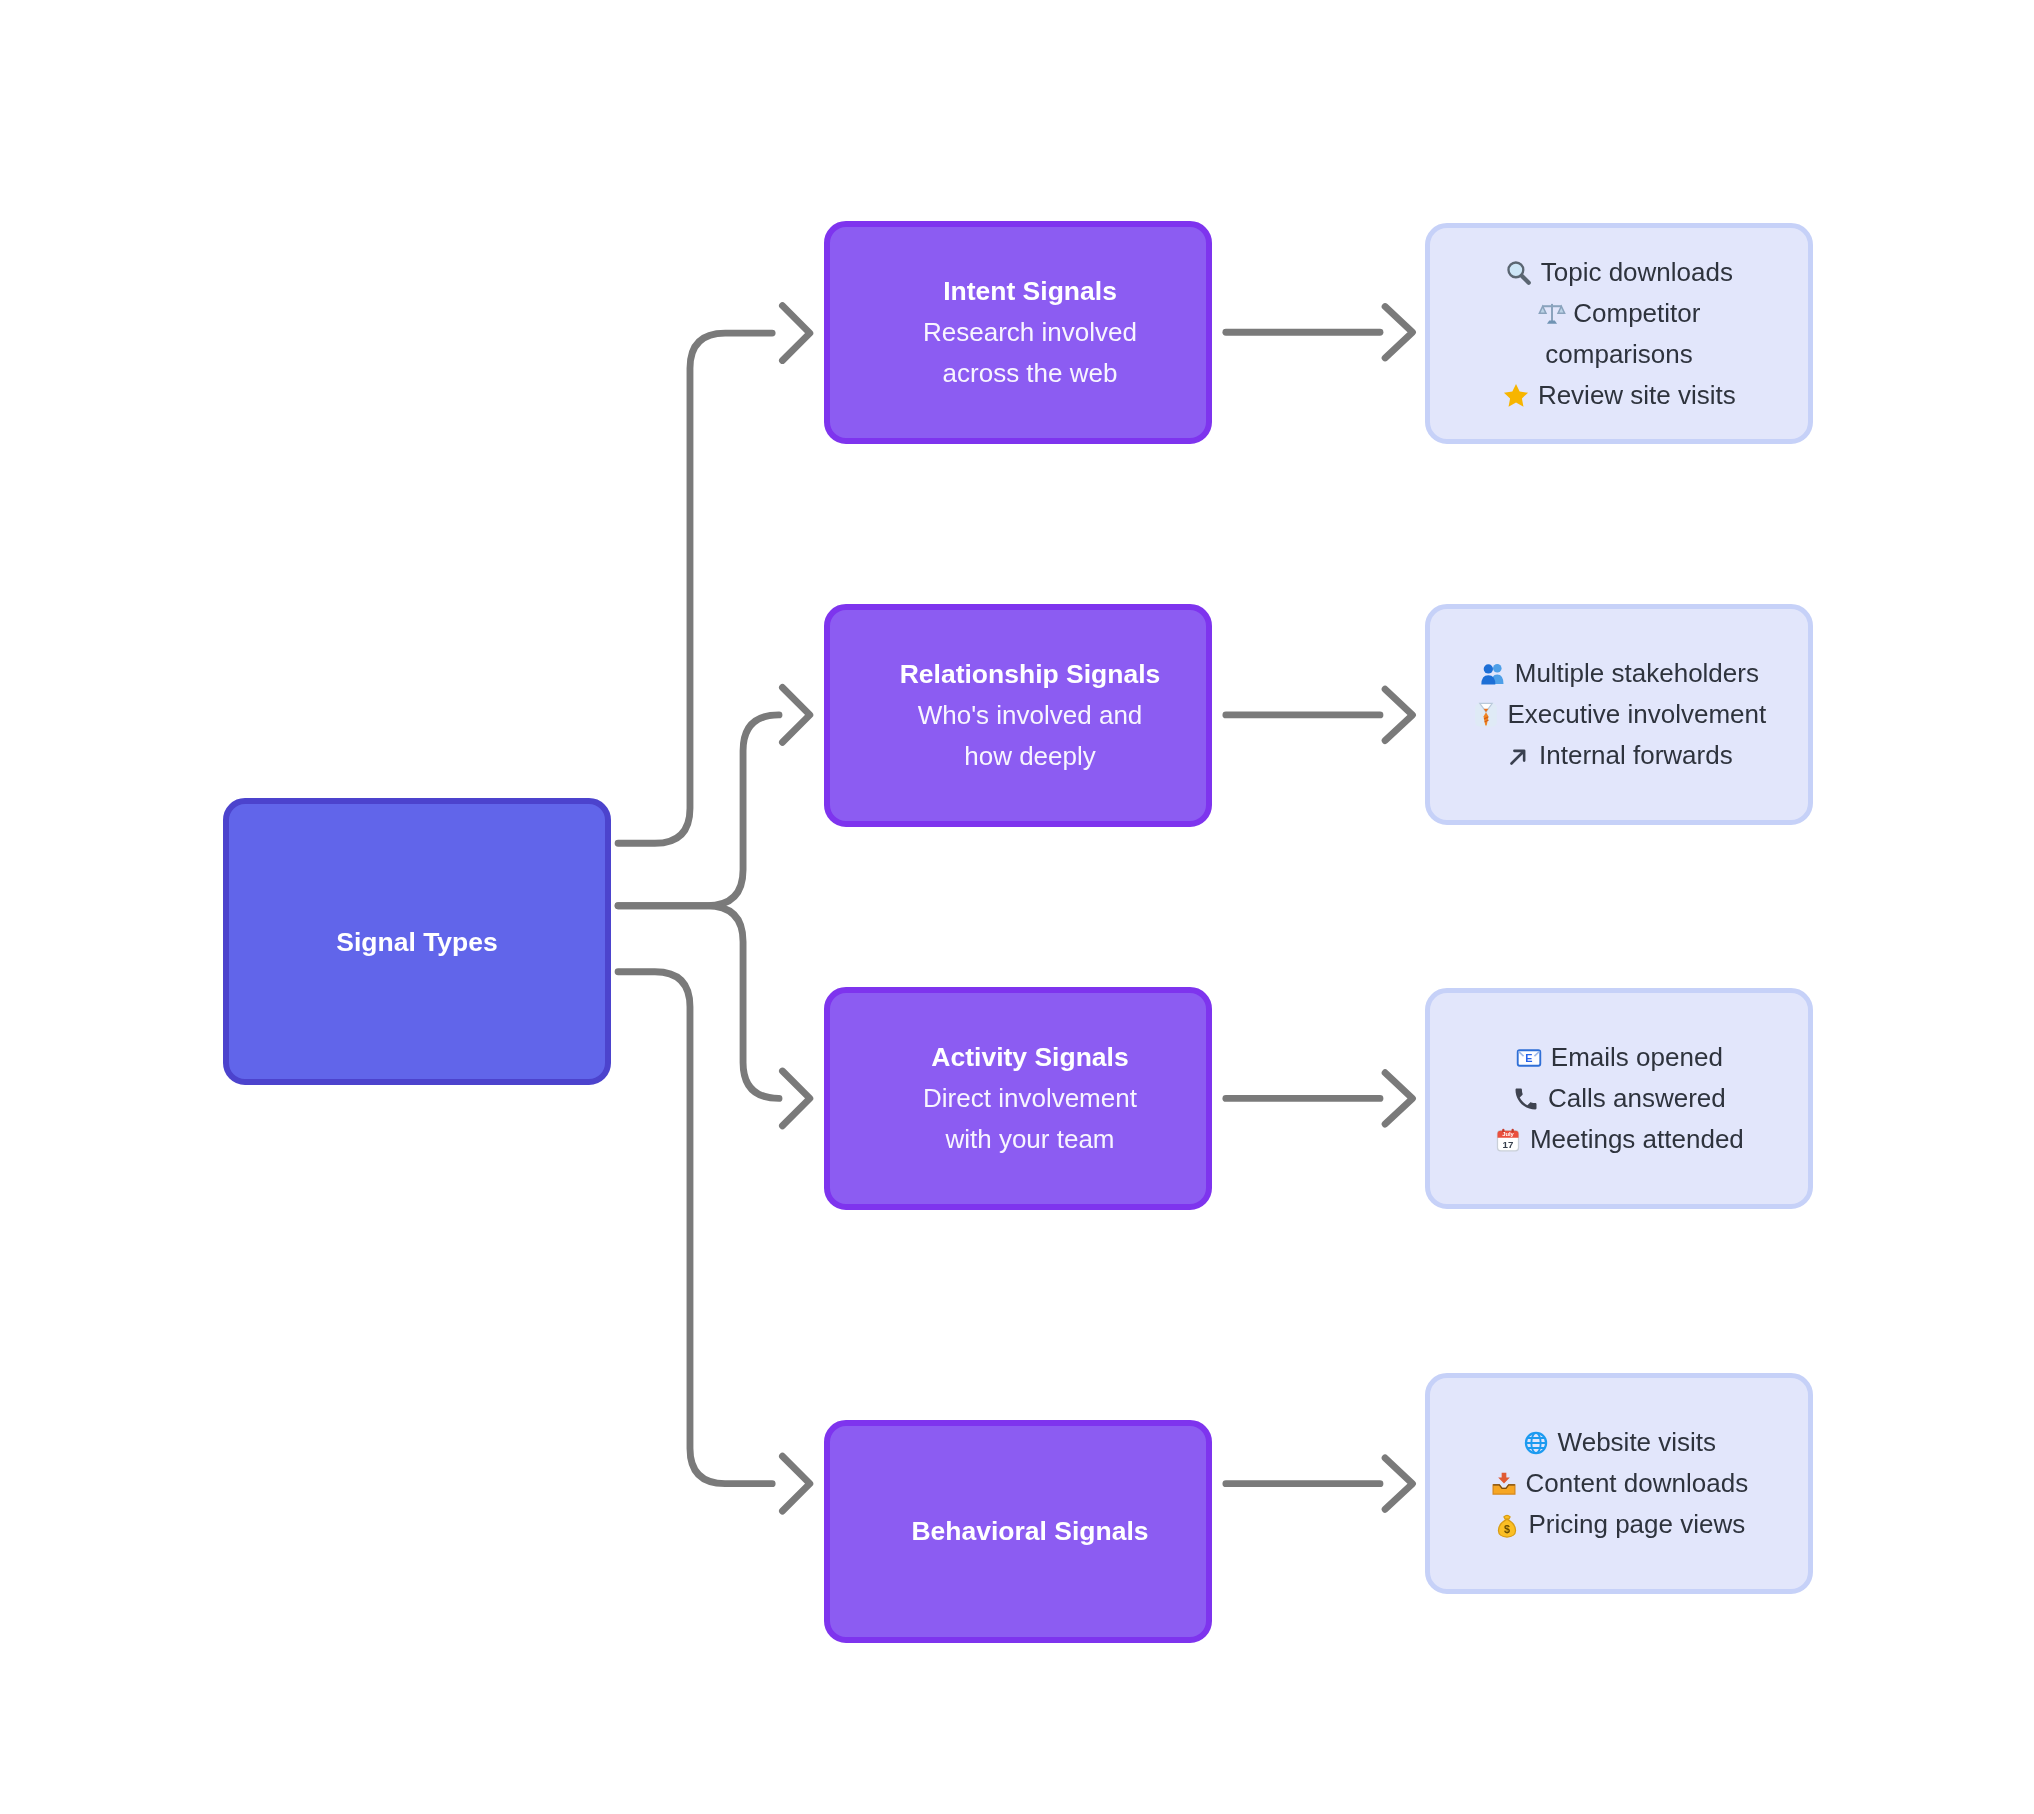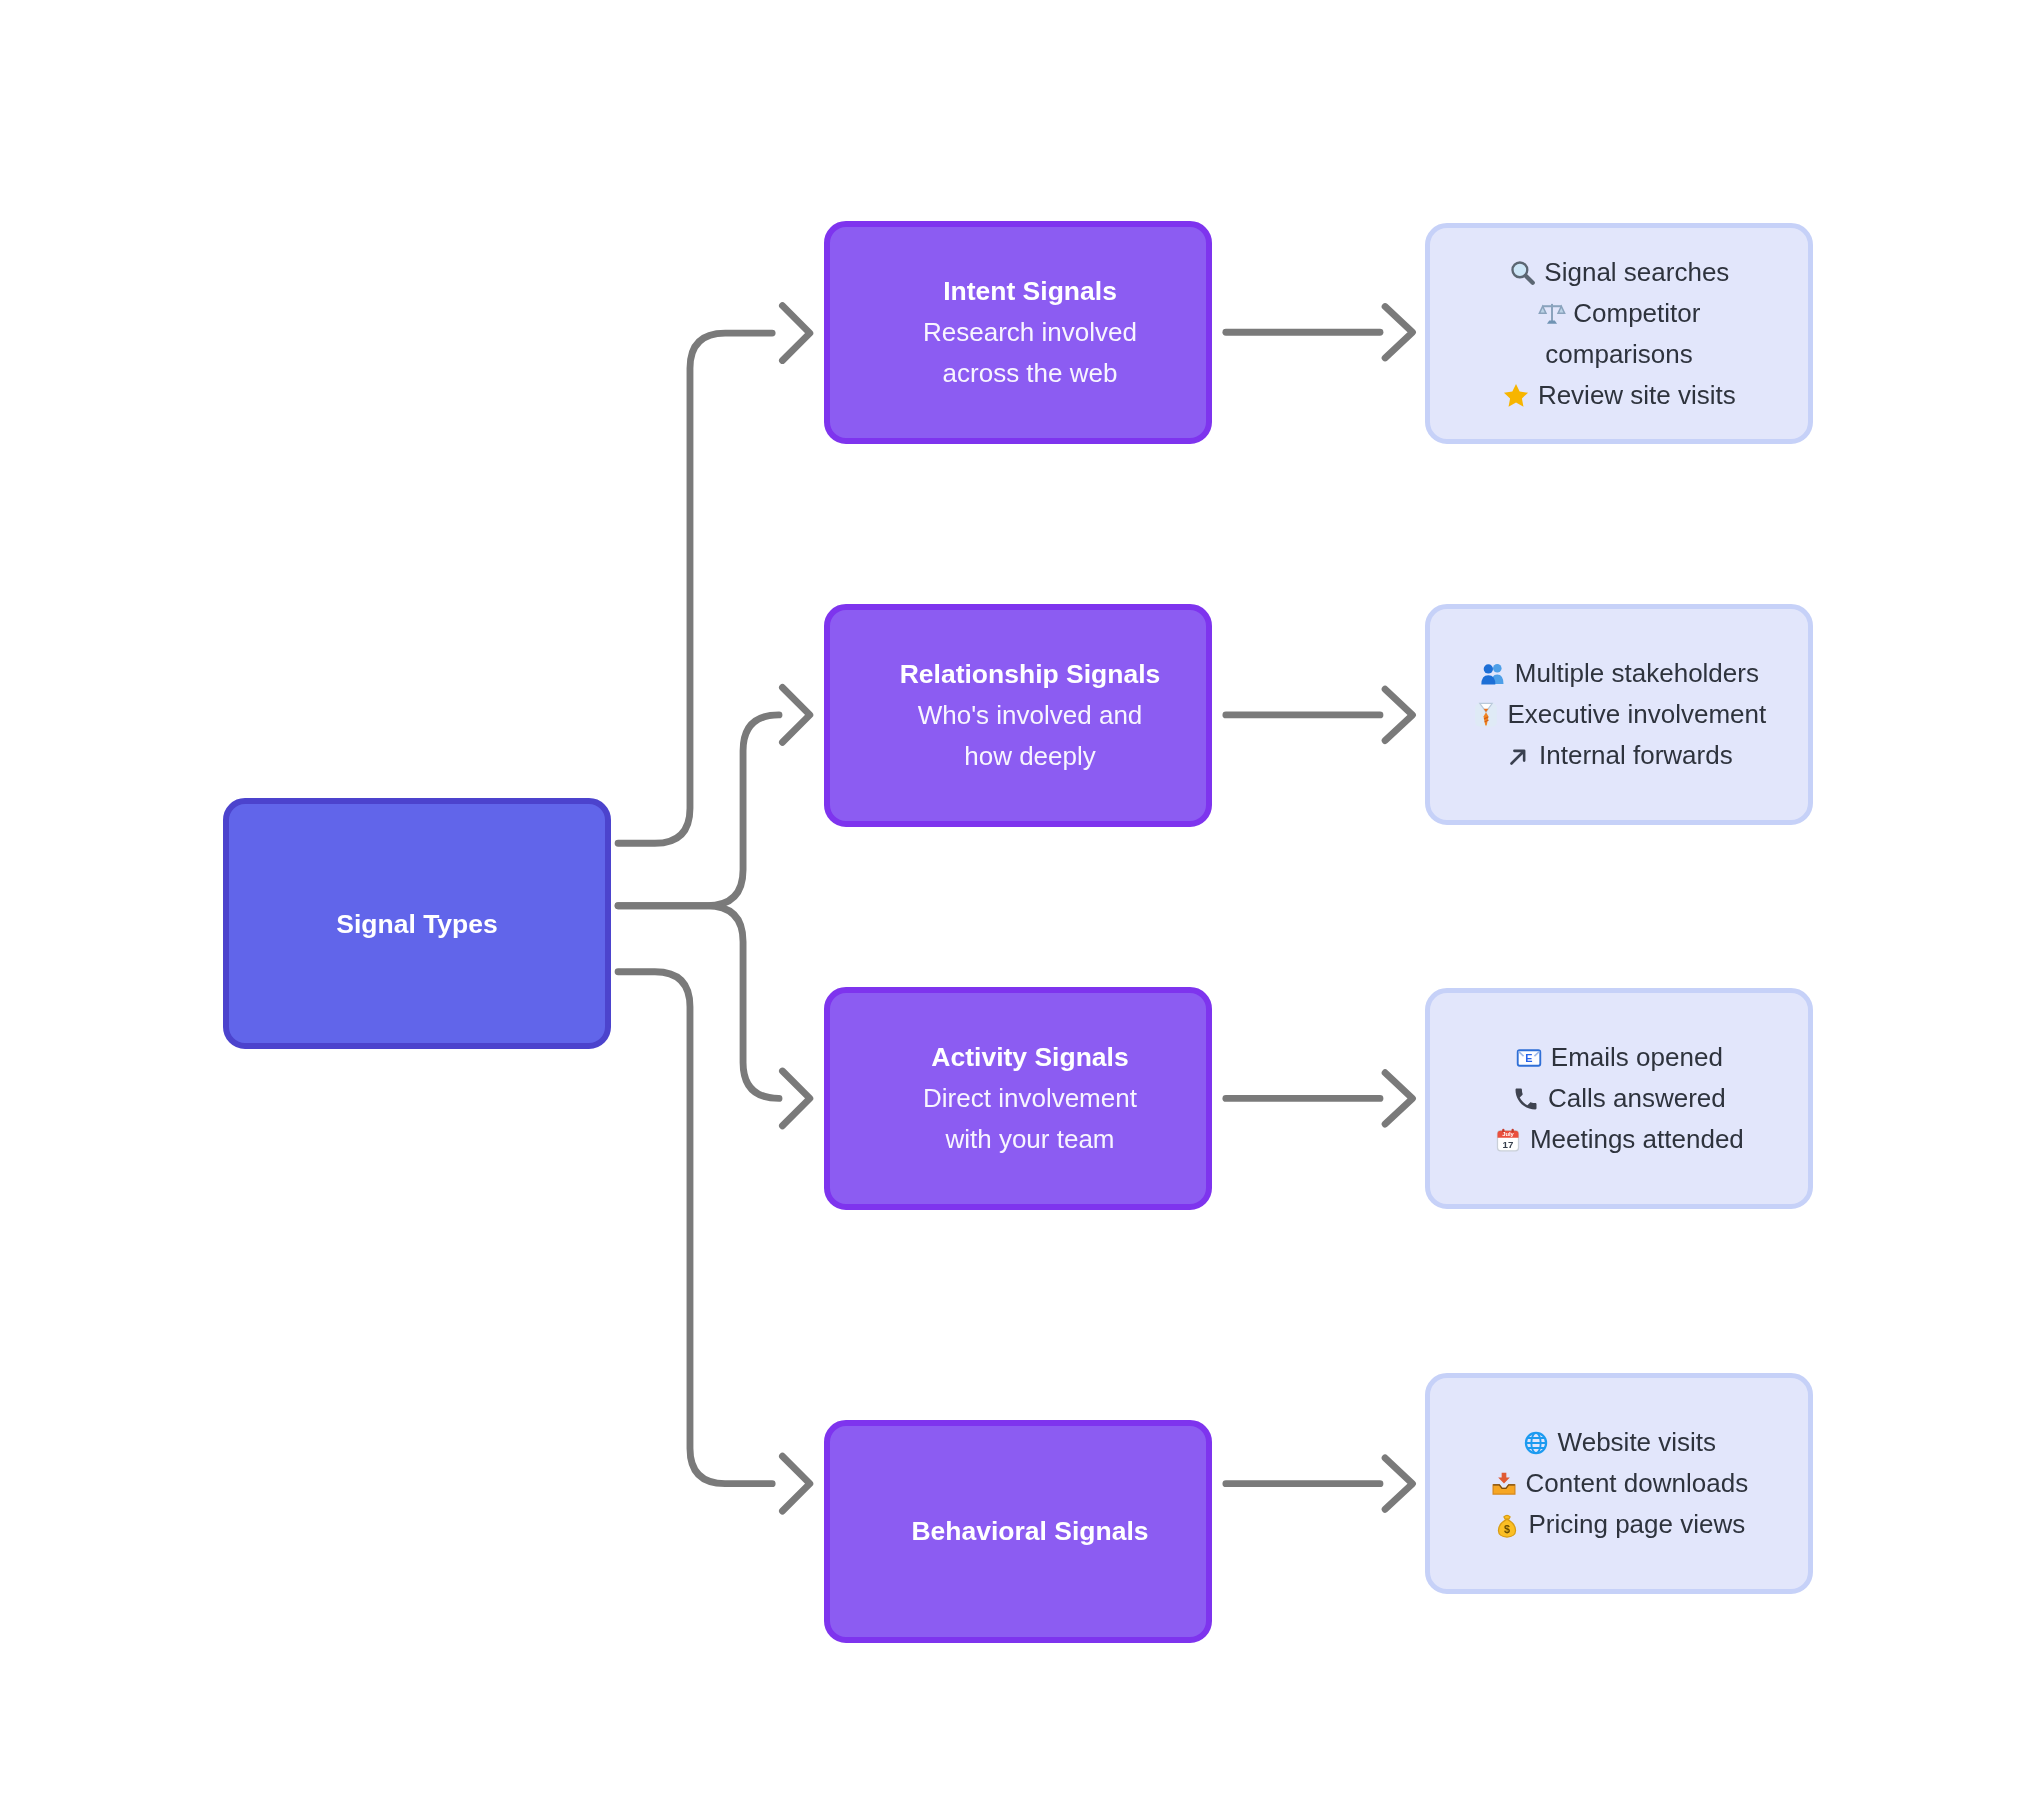--- a/index.html
+++ b/index.html
@@ -1,21 +1,21 @@
 <!DOCTYPE html>
 <html style="font-size:13.7px"><head>
 <meta charset="utf-8">
 <style>
   html,body{margin:0;padding:0;background:#ffffff;}
   .canvas{position:relative;width:2034px;height:1815px;background:#ffffff;overflow:hidden;
           font-family:"Liberation Sans","DejaVu Sans",sans-serif;}
   .connectors{position:absolute;left:0;top:0;width:2034px;height:1815px;pointer-events:none;}
   .node{position:absolute;box-sizing:border-box;border-radius:22px;display:flex;flex-direction:column;
         justify-content:center;align-items:center;text-align:center;}
-  .root-node{left:223px;top:798px;width:388px;height:251px;background:#6165ea;border:6px solid #4c43cd;}
+  .root-node{left:223px;top:798px;width:388px;height:287px;background:#6165ea;border:6px solid #4c43cd;}
   .cat-node{left:824px;width:388px;height:223px;background:#8c5cf2;border:6px solid #7e34ee;padding-left:24px;}
   .cat-r0{top:221px}.cat-r1{top:604px}.cat-r2{top:987px}.cat-r3{top:1420px}
   .ex-node{left:1425px;width:388px;height:221px;background:#e2e6fb;border:5.1px solid #c6d1f8;padding:0 41px;}
   .ex-r0{top:223px}.ex-r1{top:604px}.ex-r2{top:988px}.ex-r3{top:1373px}
   .root-label{font-size:26.5px;font-weight:700;color:#ffffff;line-height:40px;}
   .cat-title{font-size:26.5px;font-weight:700;color:#ffffff;line-height:41px;}
   .cat-desc{font-size:26px;color:rgba(255,255,255,0.94);line-height:41px;max-width:236px;}
   .ex-item{font-size:26px;color:#2e333d;line-height:41px;}
   .icon{display:inline-block;margin-right:7.7px;}
   .icon svg{vertical-align:-6px;}
@@ -55,21 +55,21 @@
 
   <div class="node cat-node cat-r0">
     <div class="cat-title">Intent Signals</div>
     <div class="cat-desc">Research involved across the web</div>
   </div>
   <div class="node ex-node ex-r0">
     <div class="ex-item">
       <span class="icon"><svg width="28" height="28" viewBox="0 0 36 36">
             <circle cx="14" cy="14" r="9.5" fill="#cde6f7" stroke="#5b6672" stroke-width="3"></circle>
             <line x1="21.5" y1="21.5" x2="30.5" y2="30.5" stroke="#5b6672" stroke-width="5.5" stroke-linecap="round"></line>
-          </svg></span><span>Signal searches</span>
+          </svg></span><span>Topic downloads</span>
     </div>
     <div class="ex-item">
       <span class="icon"><svg width="28" height="28" viewBox="0 0 36 36">
             <line x1="18" y1="5" x2="18" y2="27" stroke="#8aa3bd" stroke-width="2.6"></line>
             <line x1="6" y1="8" x2="30" y2="8" stroke="#8aa3bd" stroke-width="2.6"></line>
             <path d="M6 8 L1.8 17 H10.2 Z" fill="#bcd3e6" stroke="#8aa3bd" stroke-width="2"></path>
             <path d="M30 8 L25.8 17 H34.2 Z" fill="#bcd3e6" stroke="#8aa3bd" stroke-width="2"></path>
             <path d="M11.5 30.5 H24.5 L21.5 26.5 H14.5 Z" fill="#6f93b3"></path>
           </svg></span><span>Competitor comparisons</span>
     </div>

